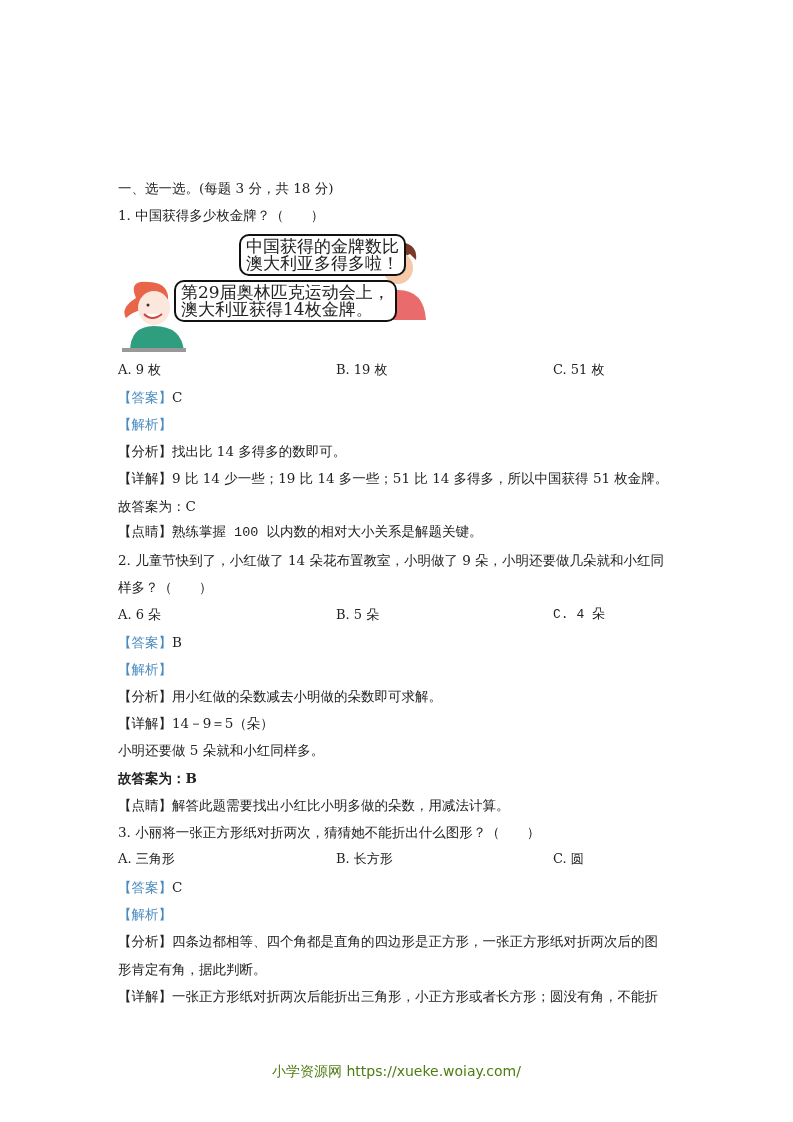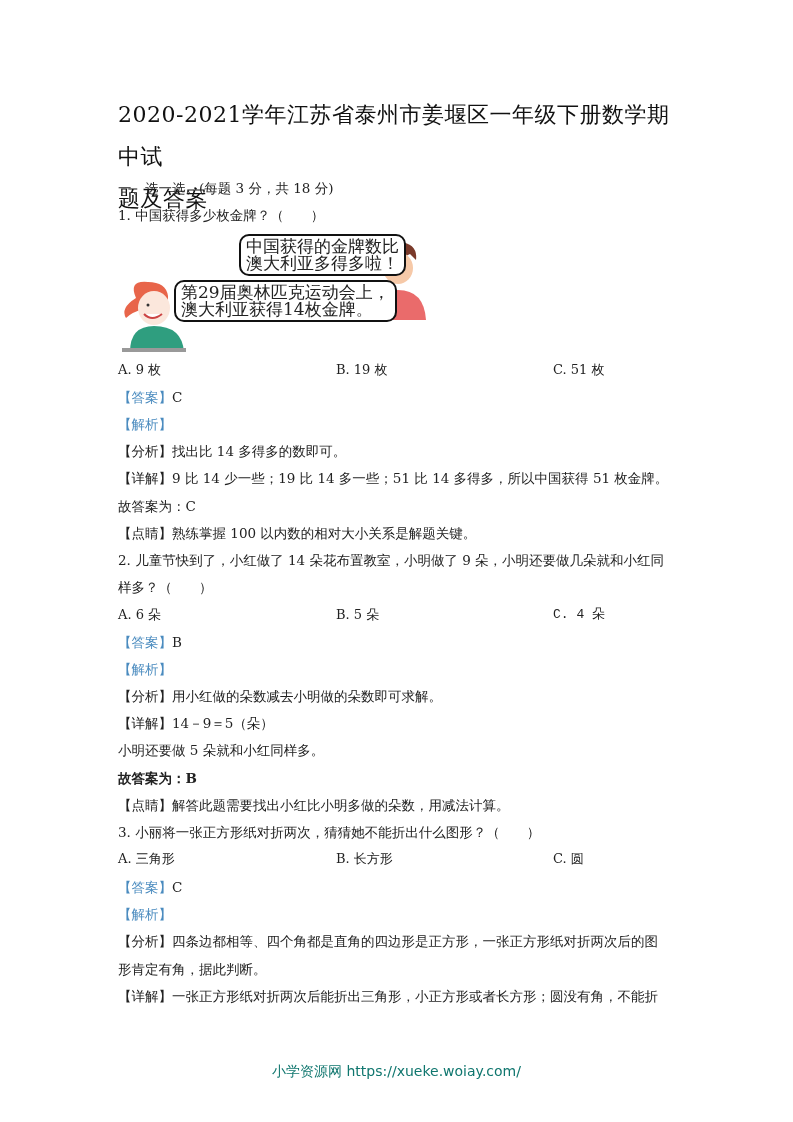--- a/index.html
+++ b/index.html
@@ -5,34 +5,30 @@
     html, body { margin: 0; padding: 0; background: #ffffff; }
     body { width: 793px; height: 1122px; position: relative; overflow: hidden;
            font-family: "DejaVu Serif", "Liberation Serif", serif; color: #222; }
     .page { position: absolute; left: 0; top: 0; width: 793px; height: 1122px; }
     .title { position: absolute; left: 118px; top: 94px; width: 570px;
              font-size: 22px; line-height: 42px; color: #111; letter-spacing: 0.5px; }
     .line { position: absolute; left: 118px; font-size: 13.5px; line-height: 18px; white-space: nowrap; color: #222; }
     .tag-blue { color: #4a8bbf; }
     .opt { position: absolute; font-size: 13px; line-height: 18px; white-space: nowrap; }
     .footer { position: absolute; left: 0; width: 793px; top: 1063px; text-align: center;
-              font-family: "DejaVu Sans", "Liberation Sans", sans-serif; font-size: 14px; color: #0f766e; }
+              font-family: "DejaVu Sans", "Liberation Sans", sans-serif; font-size: 14px; color: #4d7c0f; }
     .illus { position: absolute; left: 118px; top: 232px; width: 320px; height: 120px; }
     .bubble { position: absolute; background: #fff; border: 2px solid #111; border-radius: 10px;
               font-size: 17px; line-height: 17px; padding: 2px 5px; color: #222; white-space: nowrap; }
   </style>
 </head>
 <body>
 
 <div class="page">
 
-  <div class="title">
-    <div>2020-2021学年江苏省泰州市姜堰区一年级下册数学期中试</div>
-    <div>题及答案</div>
-  </div>
 
   <div class="line" style="top:179px;">一、选一选。(每题 3 分，共 18 分)</div>
 
   <div class="line" style="top:206px;">1. 中国获得多少枚金牌？（　　）</div>
 
   <div class="illus">
 
     <svg style="position:absolute;left:0;top:46px;" width="75" height="74" viewBox="0 0 75 74">
       <path d="M18 20 Q10 2 30 4 Q48 4 50 18 L50 32 Q40 26 28 30 Q14 34 8 40 Q2 30 18 20 Z" fill="#e8654a"></path>
       <ellipse cx="36" cy="30" rx="16" ry="17" fill="#fbe7dc"></ellipse>
@@ -63,21 +59,21 @@
 
   <div class="opt" style="left:118px;top:361px;">A. 9 枚</div>
   <div class="opt" style="left:336px;top:361px;">B. 19 枚</div>
   <div class="opt" style="left:553px;top:361px;">C. 51 枚</div>
 
   <div class="line" style="top:388px;"><span class="tag-blue">【答案】</span><span>C</span></div>
   <div class="line tag-blue" style="top:415px;">【解析】</div>
   <div class="line" style="top:442px;"><span>【分析】</span><span>找出比 14 多得多的数即可。</span></div>
   <div class="line" style="top:469px;"><span>【详解】</span><span>9 比 14 少一些；19 比 14 多一些；51 比 14 多得多，所以中国获得 51 枚金牌。</span></div>
   <div class="line" style="top:497px;">故答案为：C</div>
-  <div class="line" style="top:524px;"><span>【点睛】</span><span>熟练掌握 100 以内数的相对大小关系是解题关键。</span></div>
+  <div class="line" style="top:524px;font-family:Liberation Mono, monospace;"><span>【点睛】</span><span>熟练掌握 100 以内数的相对大小关系是解题关键。</span></div>
 
   <div class="line" style="top:551px;">2. 儿童节快到了，小红做了 14 朵花布置教室，小明做了 9 朵，小明还要做几朵就和小红同</div>
   <div class="line" style="top:578px;">样多？（　　）</div>
 
   <div class="opt" style="left:118px;top:606px;">A. 6 朵</div>
   <div class="opt" style="left:336px;top:606px;">B. 5 朵</div>
   <div class="opt" style="left:553px;top:606px;font-family:Liberation Mono, monospace;">C. 4 朵</div>
 
   <div class="line" style="top:633px;"><span class="tag-blue">【答案】</span><span>B</span></div>
   <div class="line tag-blue" style="top:660px;">【解析】</div>

